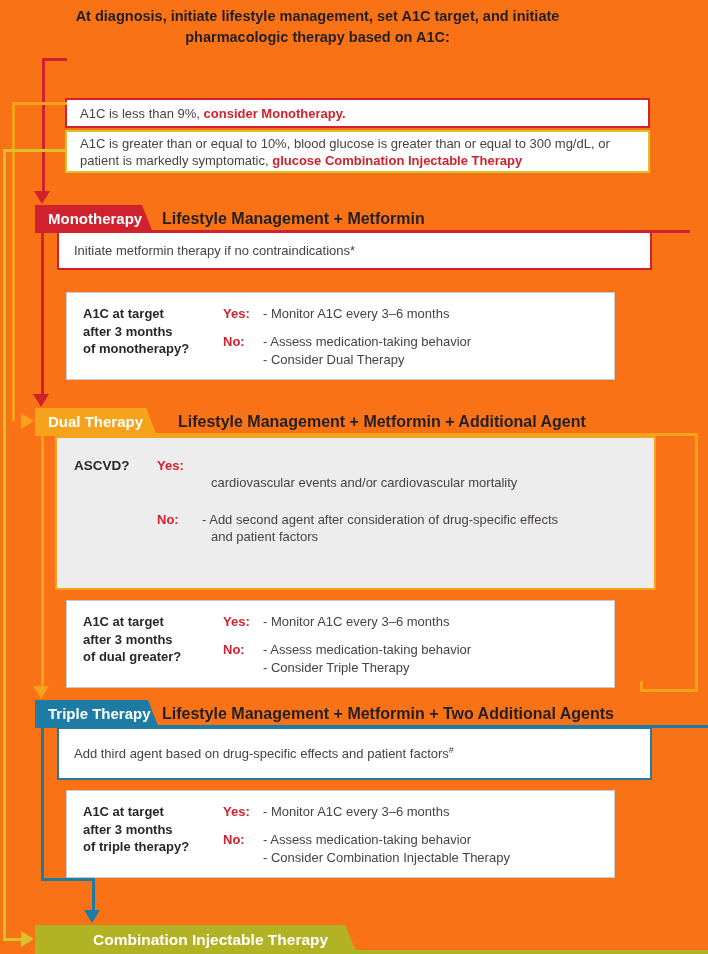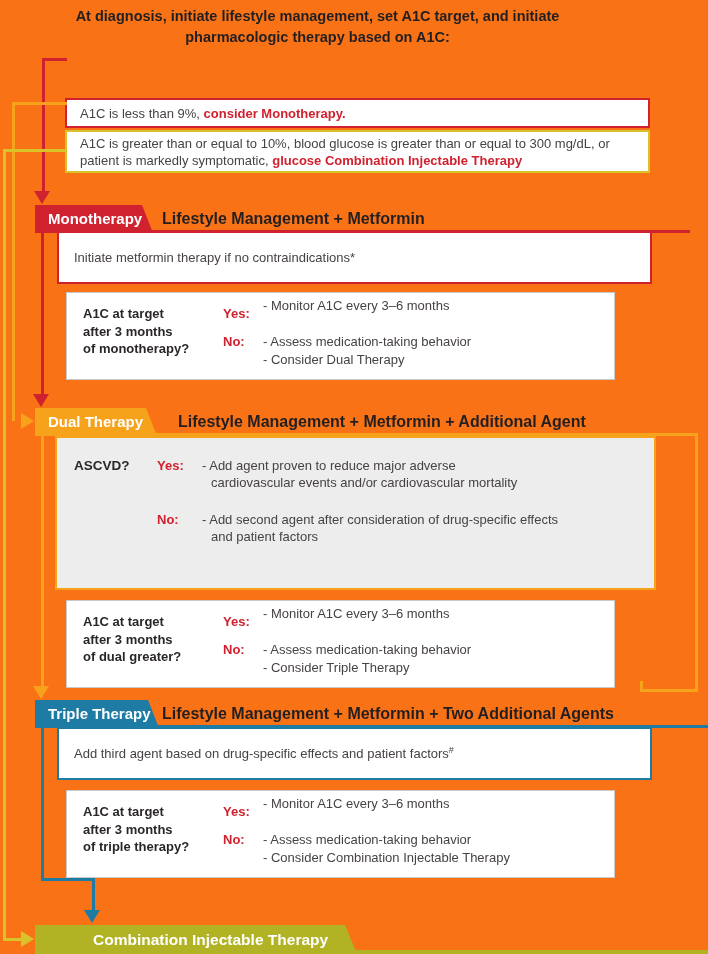--- a/index.html
+++ b/index.html
@@ -26,39 +26,39 @@
   
   .hbar{position:absolute;left:35px;height:28px;color:#fff;font-weight:bold;font-size:15px;
         line-height:28px;padding-left:13px;box-sizing:border-box;
         clip-path:polygon(0 0,calc(100% - 11px) 0,100% 100%,0 100%);}
   .htitle{position:absolute;left:162px;height:28px;line-height:28px;
           font-weight:bold;font-size:16px;color:#231f20;white-space:nowrap;}
   .hline{position:absolute;height:3px;}
   
   .nbox{position:absolute;left:57px;width:595px;box-sizing:border-box;background:#fff;
         display:flex;align-items:center;padding-left:15px;font-size:13px;color:#474243;}
-  .nbox.mono{top:231px;height:53px;border:2.5px solid #d0212f;}
+  .nbox.mono{top:231px;height:39px;border:2.5px solid #d0212f;}
   .nbox.triple{top:727px;height:53px;border:2.5px solid #1e7ba4;}
   sup{font-size:9px;}
   
   .gbox{position:absolute;left:55px;top:436px;width:601px;height:154px;box-sizing:border-box;
         background:#ededee;border:2.5px solid #f7a21b;font-size:13px;color:#474243;line-height:17px;}
   .gbox .lbl{position:absolute;left:17px;top:19px;font-weight:bold;font-size:13.5px;color:#2b2728;}
   .gbox .ylbl{position:absolute;left:100px;top:19px;font-weight:bold;color:#d0212f;}
   .gbox .nlbl{position:absolute;left:100px;top:73px;font-weight:bold;color:#d0212f;}
   .gbox .yl1{position:absolute;left:145px;top:19px;}
   .gbox .yl2{position:absolute;left:154px;top:36px;}
   .gbox .nl1{position:absolute;left:145px;top:73px;}
   .gbox .nl2{position:absolute;left:154px;top:90px;}
   
   .qbox{position:absolute;left:66px;width:549px;height:88px;box-sizing:border-box;
         border:1.5px solid #c9c9c9;background:#fff;font-size:13px;color:#474243;line-height:17.5px;}
   .qbox .qlabel{position:absolute;left:16px;top:12px;width:140px;font-weight:bold;color:#2b2728;}
   .qbox .ylbl{position:absolute;left:156px;top:12px;font-weight:bold;color:#d0212f;}
-  .qbox .yl1{position:absolute;left:196px;top:4px;}
+  .qbox .yl1{position:absolute;left:196px;top:12px;}
   .qbox .nlbl{position:absolute;left:156px;top:40px;font-weight:bold;color:#d0212f;}
   .qbox .nl1{position:absolute;left:196px;top:40px;}
   .qbox .nl2{position:absolute;left:196px;top:57.5px;}
 </style>
 </head>
 <body>
 
 <div class="page">
 
   <div class="title">
@@ -116,21 +116,20 @@
   </div>
   <div class="hline org" style="left:145px;top:433px;width:553px;"></div>
   <div class="ln org" style="left:695px;top:433px;width:3px;height:259px;"></div>
   <div class="ln org" style="left:640px;top:689px;width:58px;height:3px;"></div>
   <div class="ln org" style="left:640px;top:681px;width:3px;height:11px;"></div>
   <div class="htitle" style="top:408px;margin-left:16px;">Lifestyle Management + Metformin + Additional Agent</div>
 
   <div class="gbox">
     <div class="lbl">ASCVD?</div>
     <div class="ylbl">Yes:</div>
-    <div class="yl1">- Add agent proven to reduce major adverse</div>
     <div class="yl2">cardiovascular events and/or cardiovascular mortality</div>
     <div class="nlbl">No:</div>
     <div class="nl1">- Add second agent after consideration of drug-specific effects</div>
     <div class="nl2">and patient factors</div>
   </div>
 
   <div class="ln org" style="left:41px;top:436px;width:3px;height:251px;"></div>
   <div class="arr-d" style="left:33px;top:686px;border-top:13px solid #f7a21b;"></div>
 
   <div class="qbox" style="top:600px;">

